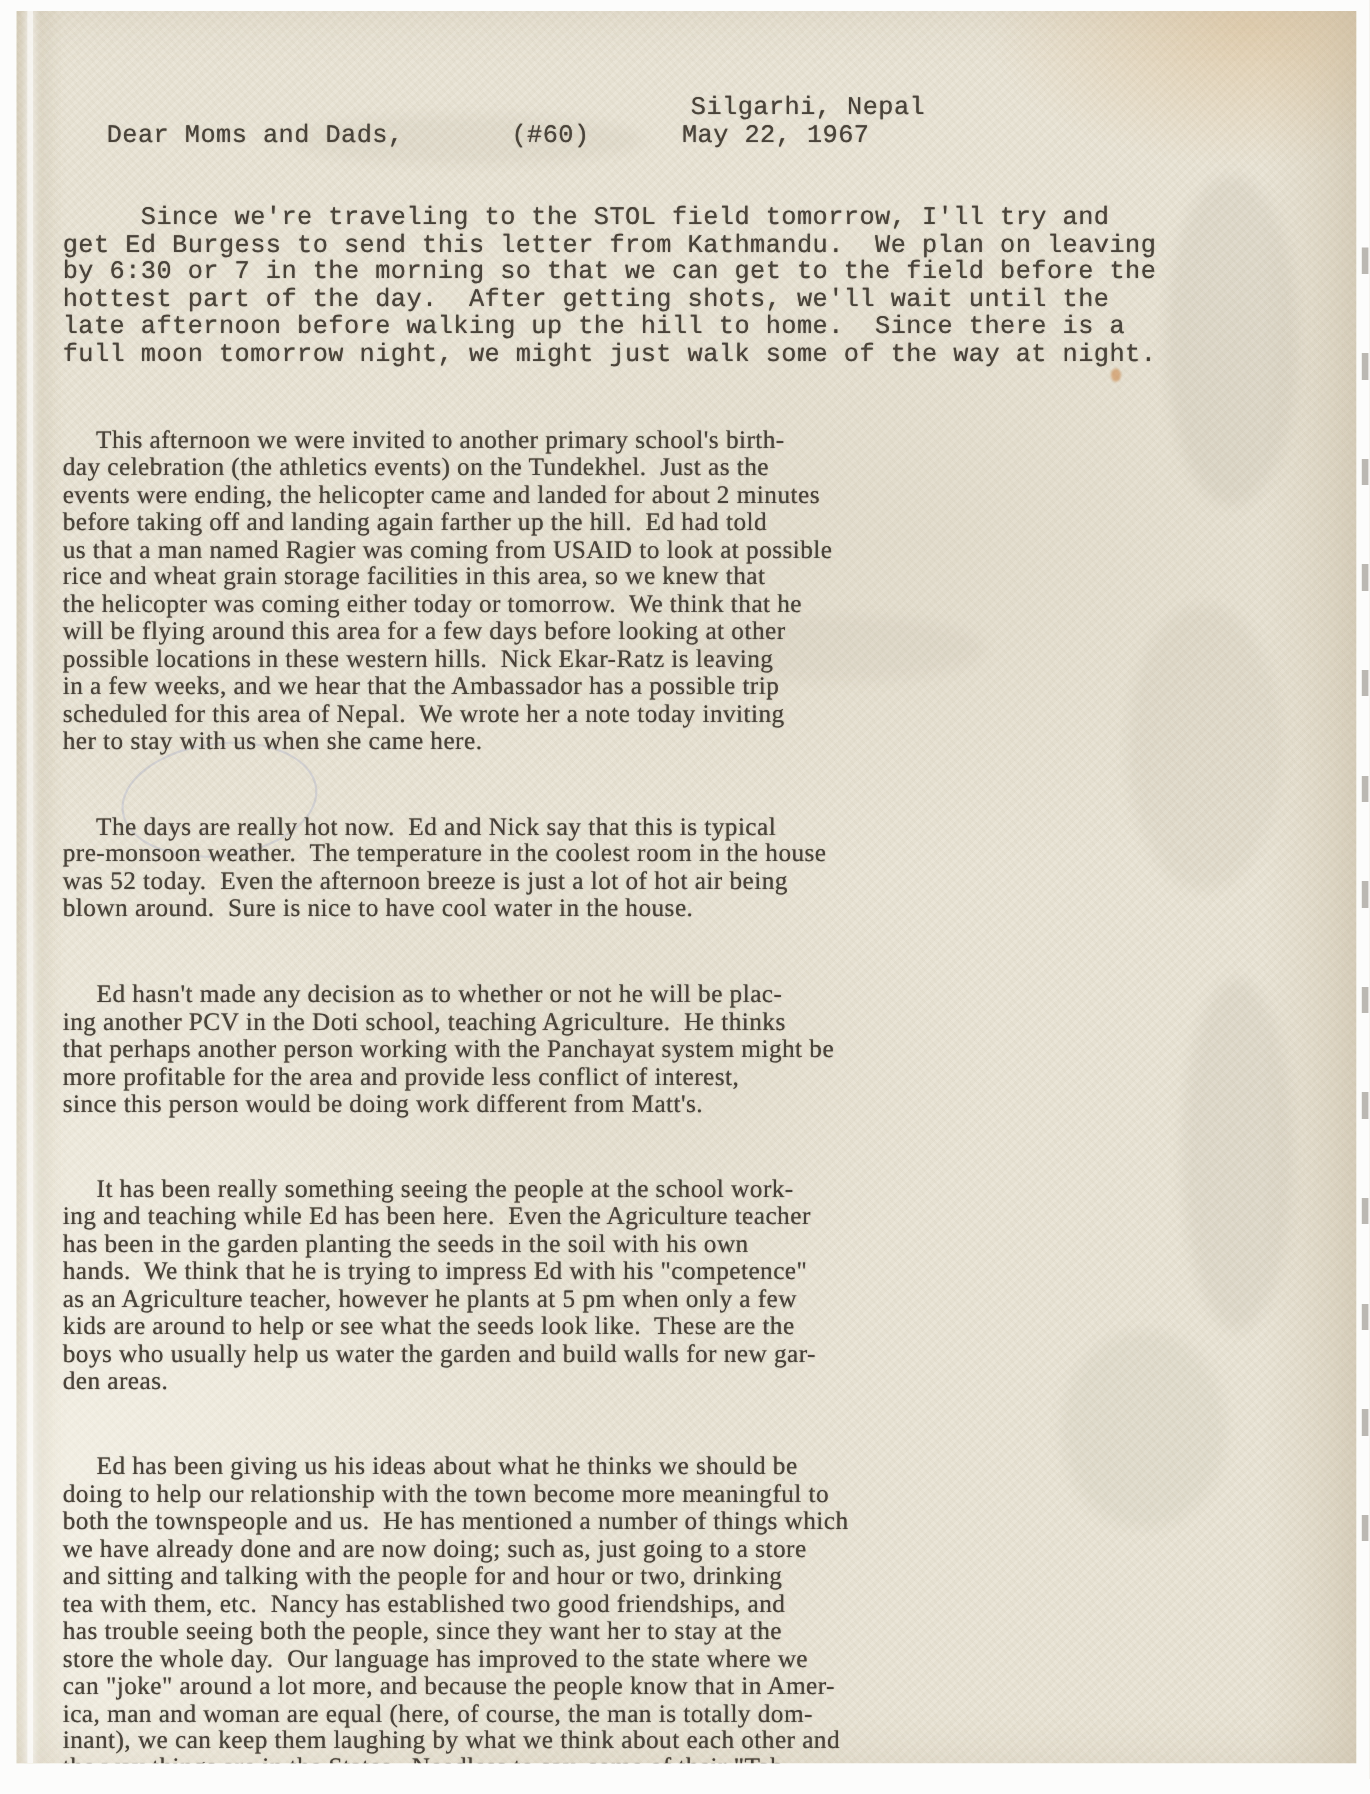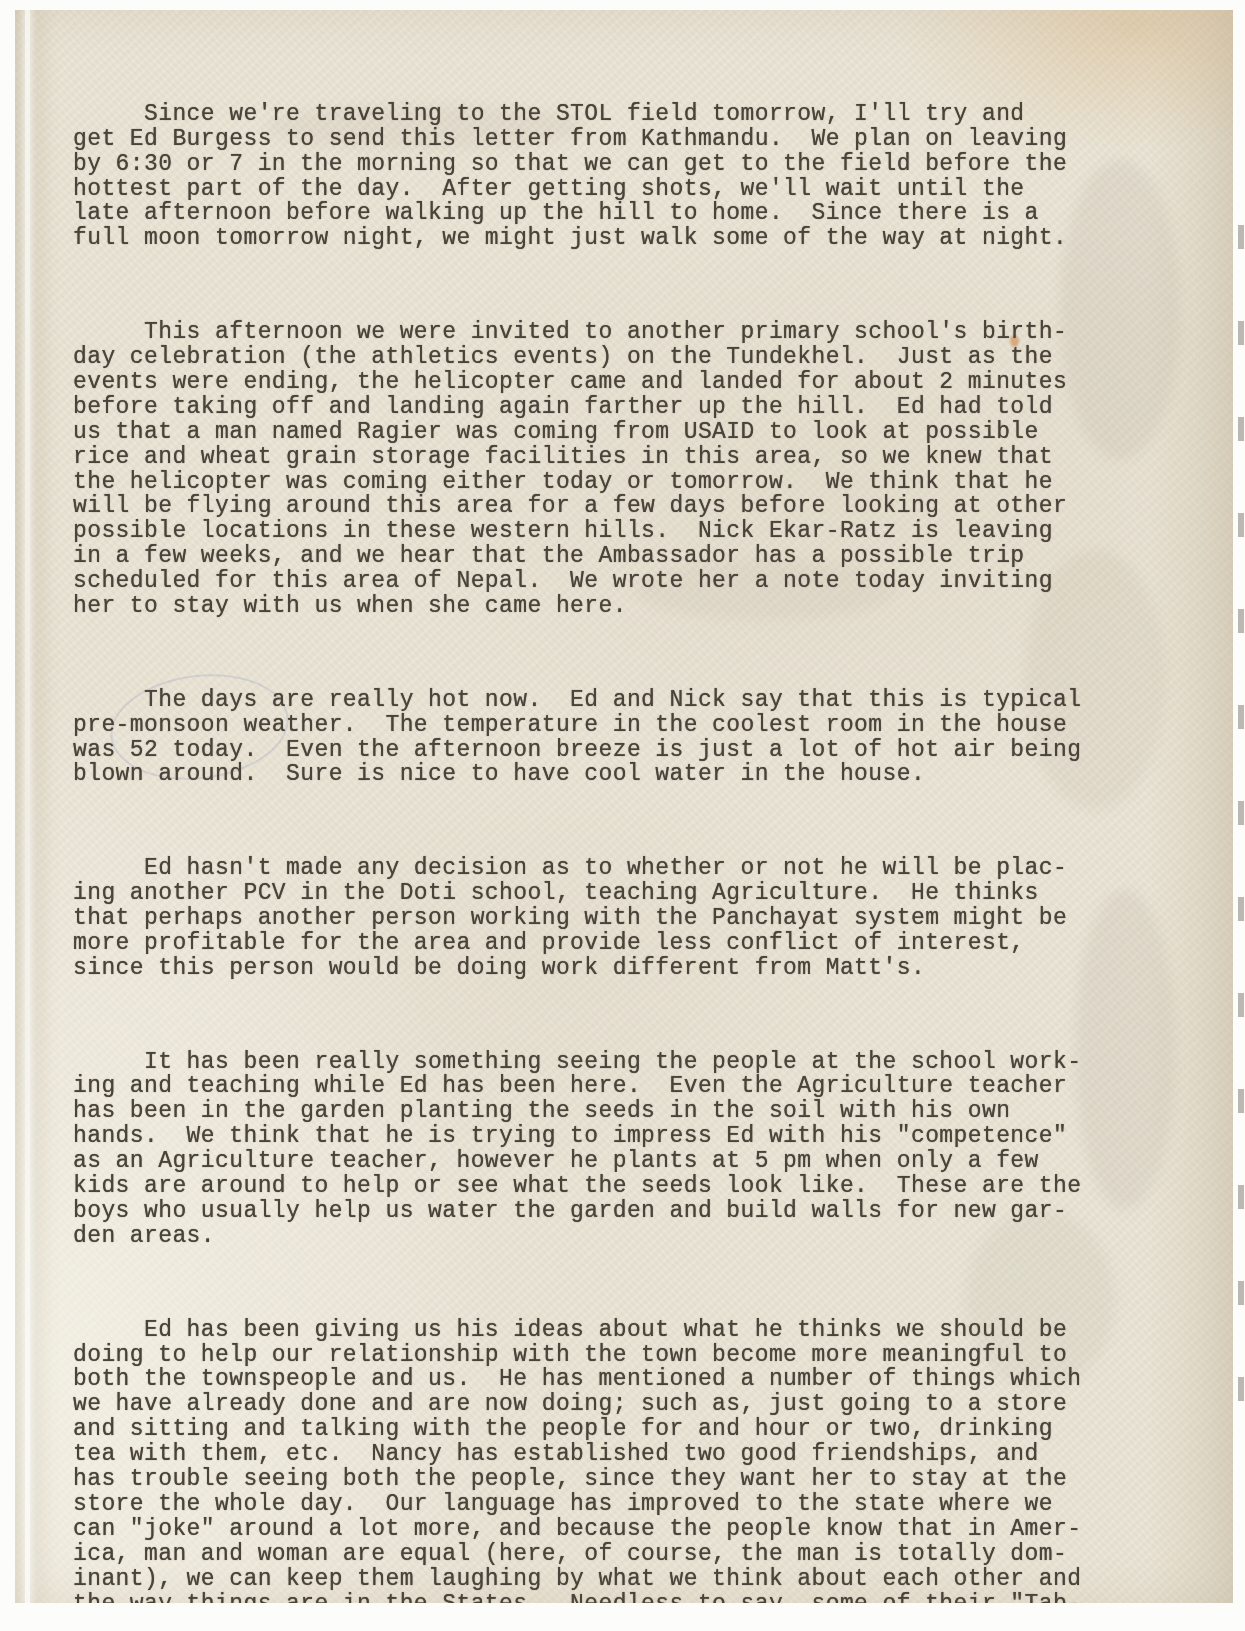--- a/index.html
+++ b/index.html
@@ -68,40 +68,41 @@
     text-shadow:0 0 1px rgba(73,64,52,0.85);
     filter:blur(0.25px);
   }
   .header-block{position:relative;height:50px;}
   .header-block span{position:absolute;white-space:pre;}
   .loc{left:571px;top:0;}
   .sal{left:40px;top:25px;}
   .num{left:408px;top:25px;}
   .date{left:563px;top:25px;}
 
-  .para{margin:16px;white-space:pre;}
-  .para + .para{margin-top:3px;}
+  .para{margin:0;white-space:pre;}
+  .para + .para{margin-top:3px;font-family:Liberation Serif, serif;}
 </style>
 </head>
 <body>
 
 <div class="scan">
   <div class="paper">
     <div class="fold-line"></div>
 
     <div class="smudge s1"></div>
     <div class="smudge s2"></div>
     <div class="smudge s3"></div>
     <div class="smudge s4"></div>
     <div class="smudge s5"></div>
     <div class="smudge s6"></div>
     <div class="speck"></div>
     <div class="circle-mark"></div>
 
     <div class="text">
+      <div class="header-block"><span class="loc">Silgarhi, Nepal</span><span class="sal">Dear Moms and Dads,</span><span class="num">(#60)</span><span class="date">May 22, 1967</span></div>
       <div class="para">     Since we're traveling to the STOL field tomorrow, I'll try and
 get Ed Burgess to send this letter from Kathmandu.  We plan on leaving
 by 6:30 or 7 in the morning so that we can get to the field before the
 hottest part of the day.  After getting shots, we'll wait until the
 late afternoon before walking up the hill to home.  Since there is a
 full moon tomorrow night, we might just walk some of the way at night.</div>
       <div class="para">     This afternoon we were invited to another primary school's birth-
 day celebration (the athletics events) on the Tundekhel.  Just as the
 events were ending, the helicopter came and landed for about 2 minutes
 before taking off and landing again farther up the hill.  Ed had told

